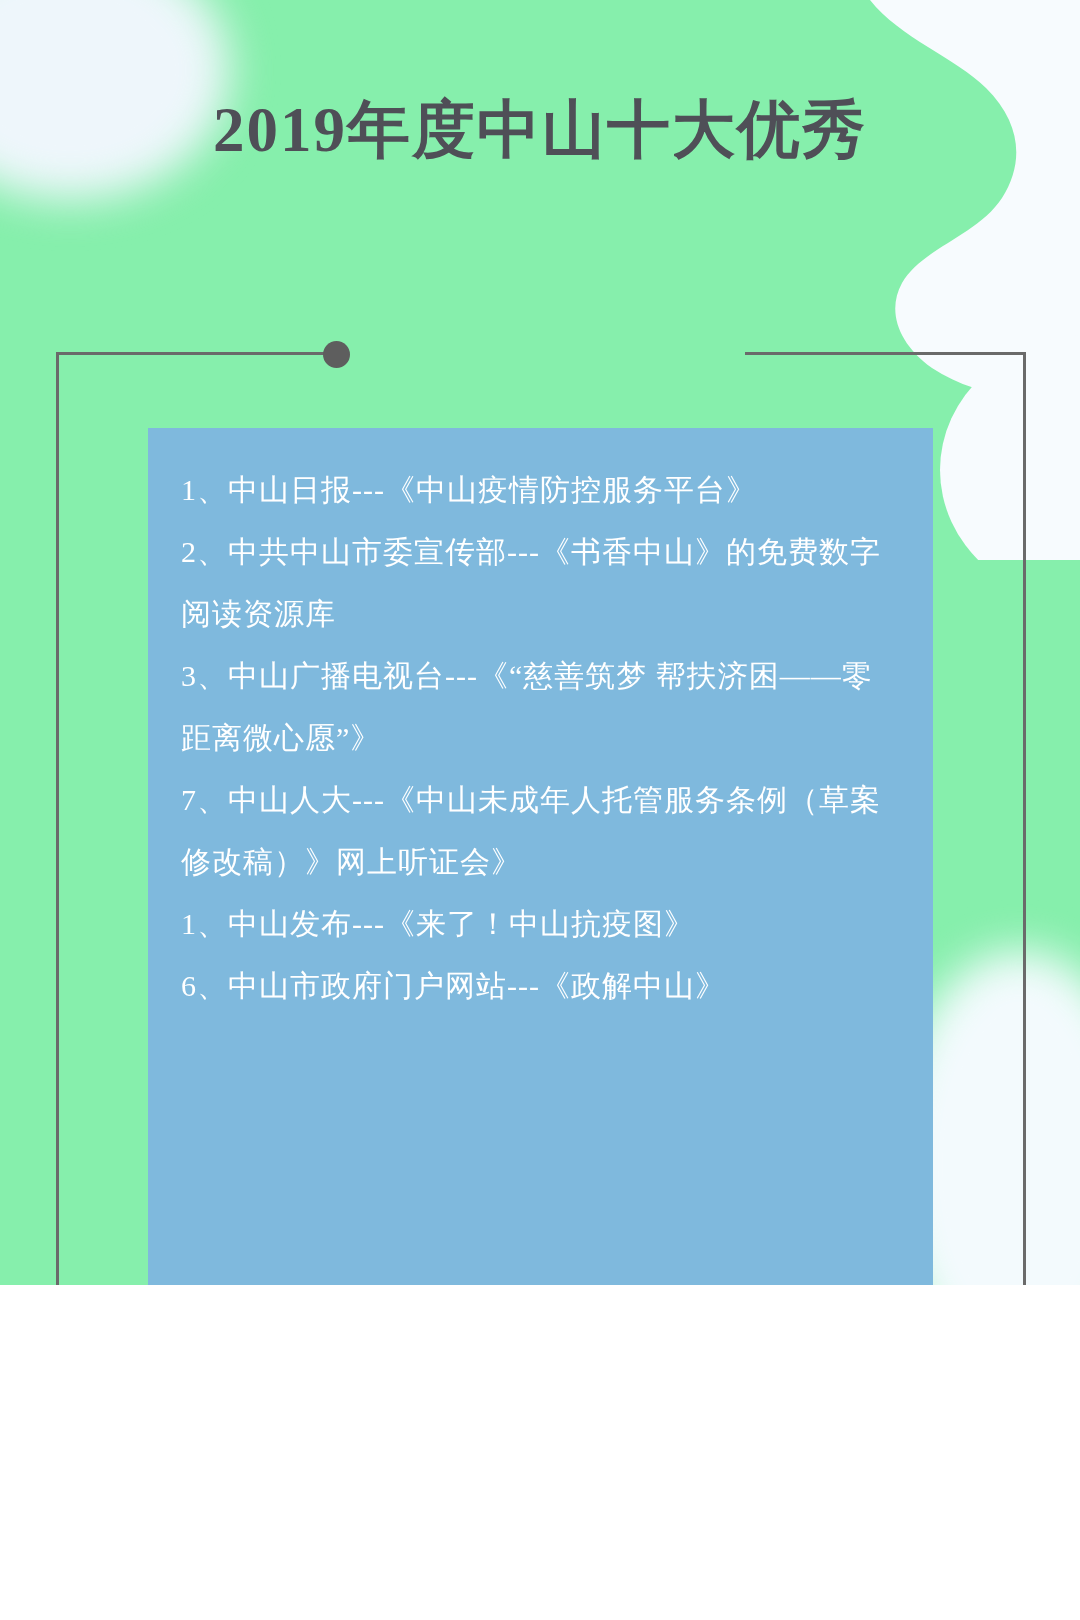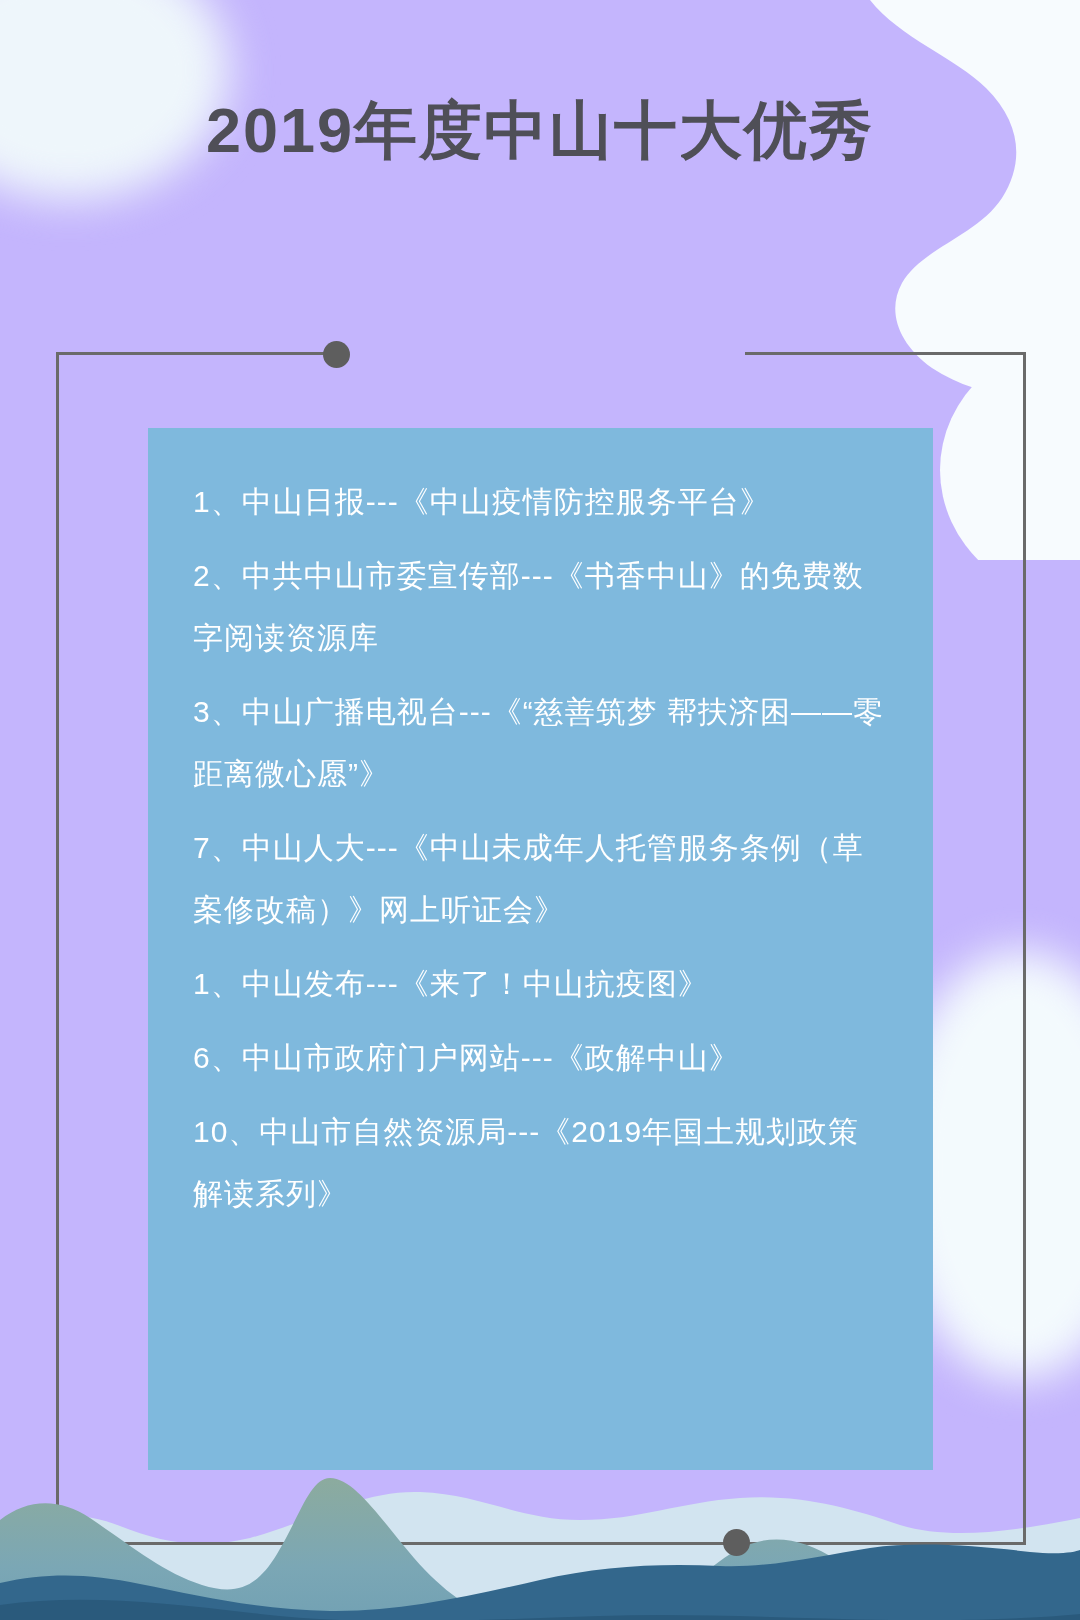--- a/index.html
+++ b/index.html
@@ -1,19 +1,19 @@
 <!DOCTYPE html>
 <html><head>
 <meta charset="utf-8">
 <style>
   html,body{margin:0;padding:0;}
   .page{
-    position:relative;width:1080px;height:1620px;overflow:hidden;
-    background:#c4b5fd;
-    font-family:Liberation Sans, sans-serif;
+    position:relative;width:1080px;height:1285px;overflow:hidden;
+    background:#86efac;
+    font-family:Liberation Serif, serif;
   }
   
   .cloud-svg{position:absolute;top:0;right:0;z-index:1;}
   .cloud-soft{position:absolute;border-radius:50%;background:#f3fafd;filter:blur(22px);z-index:1;}
   #cloud-mid-right{right:-70px;top:950px;width:260px;height:430px;}
   #cloud-top-left{left:-90px;top:-60px;width:320px;height:260px;background:#eef6fb;}
 
   
   .title{
     position:absolute;top:92px;left:0;width:100%;z-index:2;
@@ -31,21 +31,21 @@
   .frame-dot{position:absolute;width:27px;height:27px;border-radius:50%;background:#5e5e5e;z-index:6;}
   #frame-dot-top{left:323px;top:341px;}
   #frame-dot-bottom{left:723px;top:1529px;}
 
   
   .case-card{
     position:absolute;left:148px;top:428px;width:785px;height:1042px;z-index:3;
     background:#7fb9dd;box-sizing:border-box;padding:31px 32px 0 33px;
     color:#ffffff;font-size:30px;line-height:62px;letter-spacing:1px;
   }
-  .case-item{margin:12px;}
+  .case-item{margin:0;}
 
   
   .waves-back,.waves-front{position:absolute;left:0;top:1380px;width:1080px;height:240px;}
   .waves-back{z-index:2;}
   .waves-front{z-index:4;}
 </style>
 </head>
 <body>
 
 <div class="page">
@@ -76,21 +76,20 @@
   <div class="frame-line" id="frame-right-line"></div>
   <div class="frame-line" id="frame-bottom-line"></div>
 
   <div class="case-card">
     <p class="case-item">1、中山日报---《中山疫情防控服务平台》</p>
     <p class="case-item">2、中共中山市委宣传部---《书香中山》的免费数字阅读资源库</p>
     <p class="case-item">3、中山广播电视台---《“慈善筑梦 帮扶济困——零距离微心愿”》</p>
     <p class="case-item">7、中山人大---《中山未成年人托管服务条例（草案修改稿）》网上听证会》</p>
     <p class="case-item">1、中山发布---《来了！中山抗疫图》</p>
     <p class="case-item">6、中山市政府门户网站---《政解中山》</p>
-    <p class="case-item">10、中山市自然资源局---《2019年国土规划政策解读系列》</p>
   </div>
 
   <svg class="waves-front" viewBox="0 0 1080 240">
     <defs>
       <linearGradient id="grainGrad" x1="0" y1="0" x2="0" y2="1">
         <stop offset="0" stop-color="#8cab9e"></stop>
         <stop offset="0.55" stop-color="#7ba7b5"></stop>
         <stop offset="1" stop-color="#6f9fb3"></stop>
       </linearGradient>
     </defs>

